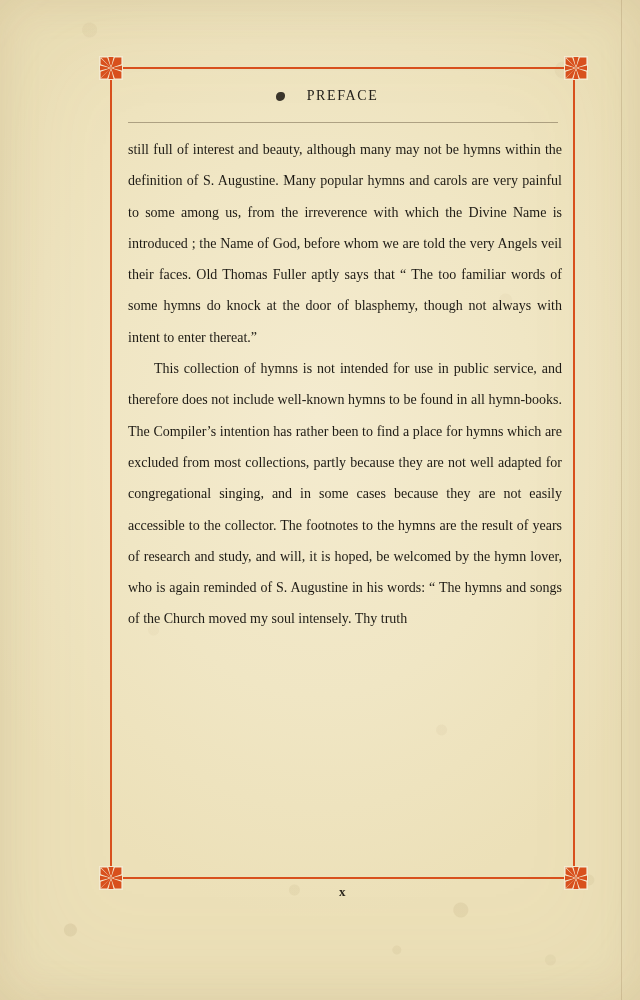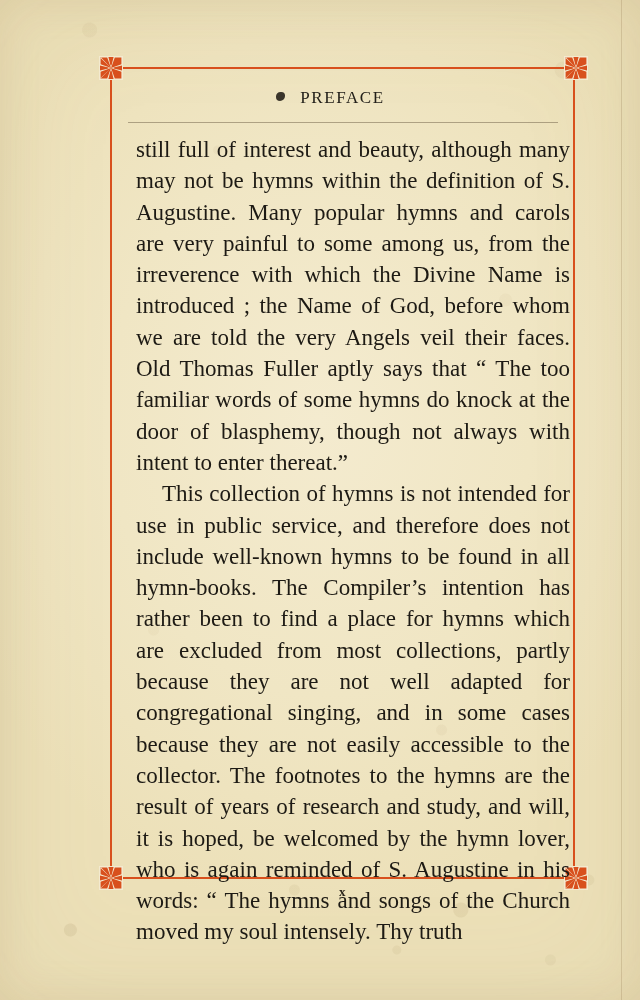--- a/index.html
+++ b/index.html
@@ -86,21 +86,21 @@
   .cross-bl { left: 111px; top: 878px; }
   .cross-br { left: 576px; top: 878px; }
 
   
   .running-head {
     position: absolute;
     left: 110px;
     right: 65px;
     top: 88px;
     text-align: center;
-    font-size: 17px;
+    font-size: 14px;
     letter-spacing: 1.6px;
     color: #23201a;
     font-family: "Liberation Serif", "DejaVu Serif", serif;
   }
   .head-blot {
     position: absolute;
     left: 50%;
     margin-left: -44px;
     top: 92px;
     width: 9px;
@@ -115,25 +115,25 @@
     left: 128px;
     right: 82px;
     top: 122px;
     height: 1px;
     background: rgba(120,105,80,.55);
   }
 
   
   .body-text {
     position: absolute;
-    left: 136px;
+    left: 128px;
     top: 134px;
     width: 434px;
     color: #1d1a14;
-    font-size: 23px;
+    font-size: 14px;
     line-height: 31.3px;
     text-align: justify;
     text-justify: inter-word;
   }
   .body-text p {
     margin: 0;
     text-indent: 26px;
   }
   .body-text p.no-indent { text-indent: 0; }
 

